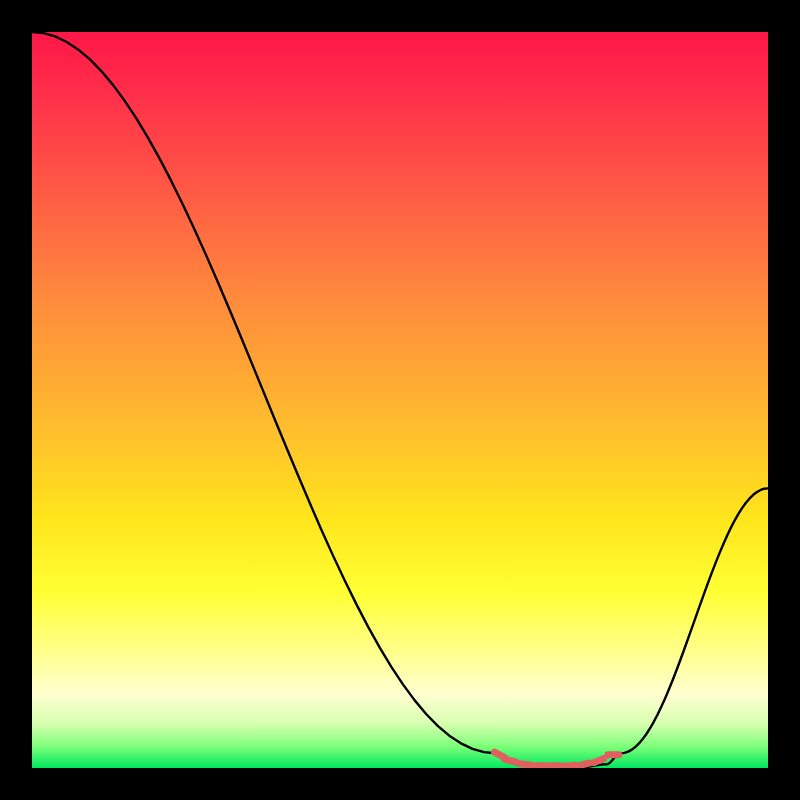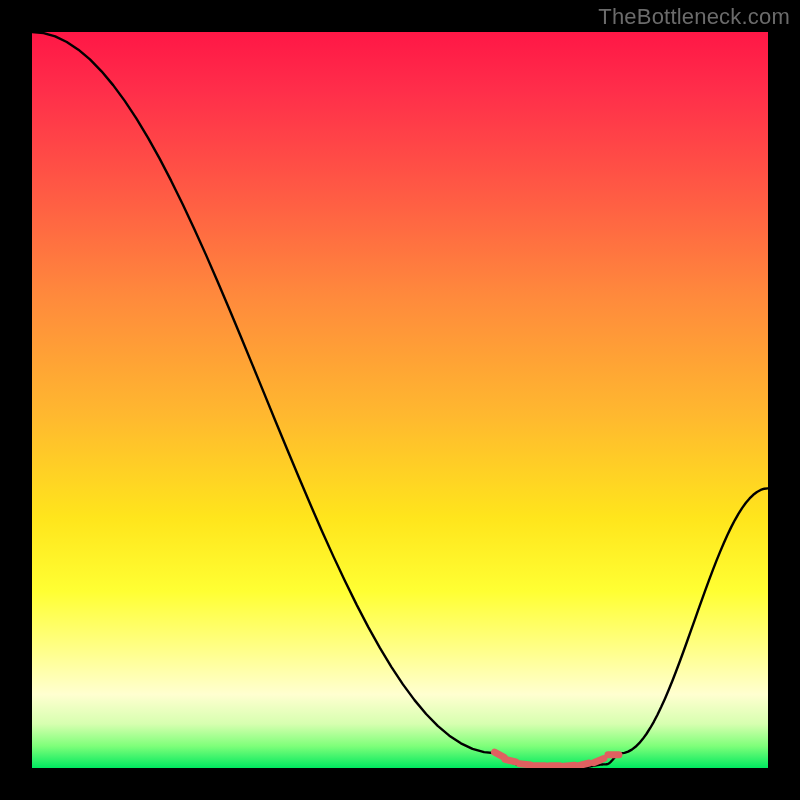--- a/index.html
+++ b/index.html
@@ -59,21 +59,20 @@
     position: absolute;
     inset: 0;
     width: 100%;
     height: 100%;
   }
 </style>
 </head>
 <body>
 
 <div class="frame">
-  <div class="watermark">TheBottleneck.com</div>
   <div class="plot">
     <div class="gradient"></div>
     <svg class="lines" viewBox="0 0 736 736" preserveAspectRatio="none">
       <path d="M0.00 0.00 L11.59 1.11 L23.18 4.44 L34.78 9.96 L46.37 17.65 L57.96 27.45 L69.55 39.31 L81.14 53.14 L92.74 68.88 L104.33 86.41 L115.92 105.63 L127.51 126.42 L139.10 148.66 L150.70 172.21 L162.29 196.91 L173.88 222.63 L185.47 249.20 L197.06 276.45 L208.66 304.22 L220.25 332.34 L231.84 360.64 L243.43 388.94 L255.02 417.06 L266.62 444.83 L278.21 472.08 L289.80 498.65 L301.39 524.37 L312.98 549.07 L324.58 572.62 L336.17 594.86 L347.76 615.65 L359.35 634.87 L370.94 652.40 L382.54 668.14 L394.13 681.97 L405.72 693.83 L417.31 703.63 L428.90 711.32 L440.50 716.84 L452.09 720.17 L463.68 721.28 L464.23 721.30 L464.78 721.35 L465.34 721.43 L465.89 721.55 L466.44 721.70 L466.99 721.88 L467.54 722.09 L468.10 722.33 L468.65 722.60 L469.20 722.90 L469.75 723.22 L470.30 723.56 L470.86 723.92 L471.41 724.29 L471.96 724.69 L472.51 725.09 L473.06 725.51 L473.62 725.94 L474.17 726.37 L474.72 726.80 L475.27 727.23 L475.82 727.66 L476.38 728.09 L476.93 728.51 L477.48 728.91 L478.03 729.31 L478.58 729.68 L479.14 730.04 L479.69 730.38 L480.24 730.70 L480.79 731.00 L481.34 731.27 L481.90 731.51 L482.45 731.72 L483.00 731.90 L483.55 732.05 L484.10 732.17 L484.66 732.25 L485.21 732.30 L485.76 732.32 L486.50 732.33 L487.23 732.34 L487.97 732.37 L488.70 732.41 L489.44 732.46 L490.18 732.52 L490.91 732.59 L491.65 732.67 L492.38 732.76 L493.12 732.86 L493.86 732.97 L494.59 733.08 L495.33 733.20 L496.06 733.32 L496.80 733.46 L497.54 733.59 L498.27 733.73 L499.01 733.87 L499.74 734.02 L500.48 734.16 L501.22 734.30 L501.95 734.45 L502.69 734.59 L503.42 734.73 L504.16 734.86 L504.90 735.00 L505.63 735.12 L506.37 735.24 L507.10 735.35 L507.84 735.46 L508.58 735.56 L509.31 735.65 L510.05 735.73 L510.78 735.80 L511.52 735.86 L512.26 735.91 L512.99 735.95 L513.73 735.98 L514.46 735.99 L515.20 736.00 L515.94 736.00 L516.67 736.00 L517.41 736.00 L518.14 736.00 L518.88 736.00 L519.62 736.00 L520.35 736.00 L521.09 736.00 L521.82 736.00 L522.56 736.00 L523.30 736.00 L524.03 736.00 L524.77 736.00 L525.50 736.00 L526.24 736.00 L526.98 736.00 L527.71 736.00 L528.45 736.00 L529.18 736.00 L529.92 736.00 L530.66 736.00 L531.39 736.00 L532.13 736.00 L532.86 736.00 L533.60 736.00 L534.34 736.00 L535.07 736.00 L535.81 736.00 L536.54 736.00 L537.28 736.00 L538.02 736.00 L538.75 736.00 L539.49 736.00 L540.22 736.00 L540.96 736.00 L541.70 736.00 L542.43 736.00 L543.17 736.00 L543.90 736.00 L544.64 736.00 L545.38 735.99 L546.11 735.98 L546.85 735.95 L547.58 735.91 L548.32 735.86 L549.06 735.80 L549.79 735.73 L550.53 735.65 L551.26 735.56 L552.00 735.46 L552.74 735.35 L553.47 735.24 L554.21 735.12 L554.94 735.00 L555.68 734.86 L556.42 734.73 L557.15 734.59 L557.89 734.45 L558.62 734.30 L559.36 734.16 L560.10 734.02 L560.83 733.87 L561.57 733.73 L562.30 733.59 L563.04 733.46 L563.78 733.32 L564.51 733.20 L565.25 733.08 L565.98 732.97 L566.72 732.86 L567.46 732.76 L568.19 732.67 L568.93 732.59 L569.66 732.52 L570.40 732.46 L571.14 732.41 L571.87 732.37 L572.61 732.34 L573.34 732.33 L574.08 732.32 L574.45 732.30 L574.82 732.25 L575.18 732.17 L575.55 732.05 L575.92 731.90 L576.29 731.72 L576.66 731.51 L577.02 731.27 L577.39 731.00 L577.76 730.70 L578.13 730.38 L578.50 730.04 L578.86 729.68 L579.23 729.31 L579.60 728.91 L579.97 728.51 L580.34 728.09 L580.70 727.66 L581.07 727.23 L581.44 726.80 L581.81 726.37 L582.18 725.94 L582.54 725.51 L582.91 725.09 L583.28 724.69 L583.65 724.29 L584.02 723.92 L584.38 723.56 L584.75 723.22 L585.12 722.90 L585.49 722.60 L585.86 722.33 L586.22 722.09 L586.59 721.88 L586.96 721.70 L587.33 721.55 L587.70 721.43 L588.06 721.35 L588.43 721.30 L588.80 721.28 L592.48 720.87 L596.16 719.65 L599.84 717.62 L603.52 714.80 L607.20 711.20 L610.88 706.84 L614.56 701.76 L618.24 695.98 L621.92 689.54 L625.60 682.48 L629.28 674.84 L632.96 666.67 L636.64 658.02 L640.32 648.94 L644.00 639.50 L647.68 629.74 L651.36 619.73 L655.04 609.52 L658.72 599.19 L662.40 588.80 L666.08 578.41 L669.76 568.08 L673.44 557.87 L677.12 547.86 L680.80 538.10 L684.48 528.66 L688.16 519.58 L691.84 510.93 L695.52 502.76 L699.20 495.12 L702.88 488.06 L706.56 481.62 L710.24 475.84 L713.92 470.76 L717.60 466.40 L721.28 462.80 L724.96 459.98 L728.64 457.95 L732.32 456.73 L736.00 456.32" id="curve-path" fill="none" stroke="#000000" stroke-width="2.4" stroke-linecap="round" stroke-linejoin="round"></path>
       <g id="markers">
           <line x1="462.51" y1="720.16" x2="472.21" y2="725.34" stroke="#e06060" stroke-width="7" stroke-linecap="round"></line>
           <line x1="473.06" y1="727.31" x2="483.74" y2="729.97" stroke="#e06060" stroke-width="7" stroke-linecap="round"></line>
           <line x1="487.65" y1="731.77" x2="498.59" y2="732.87" stroke="#e06060" stroke-width="7" stroke-linecap="round"></line>
           <line x1="502.34" y1="733.79" x2="513.34" y2="733.79" stroke="#e06060" stroke-width="7" stroke-linecap="round"></line>
           <line x1="517.06" y1="733.79" x2="528.06" y2="733.79" stroke="#e06060" stroke-width="7" stroke-linecap="round"></line>

